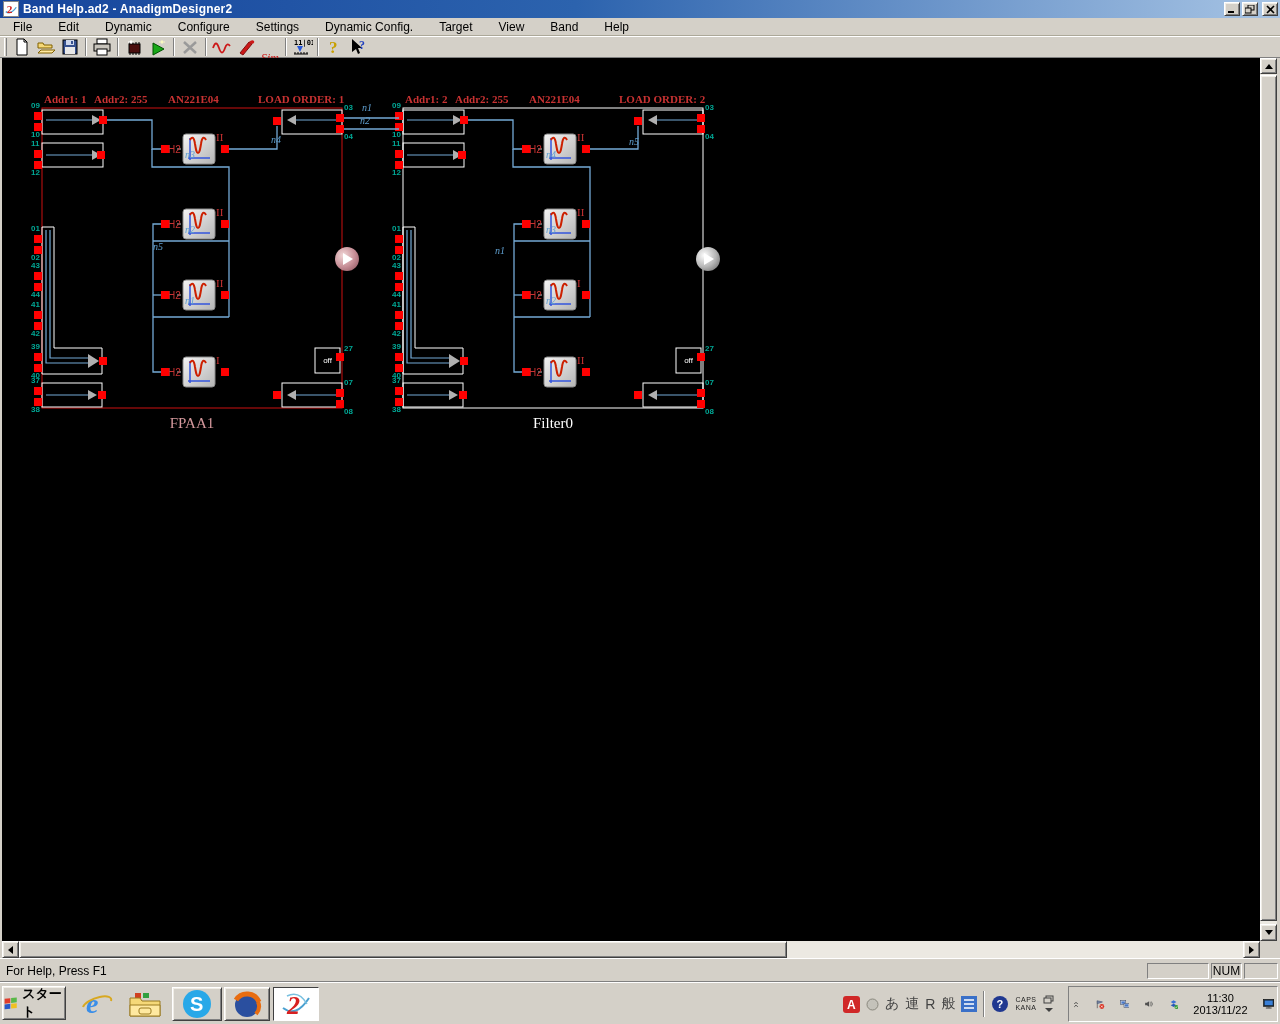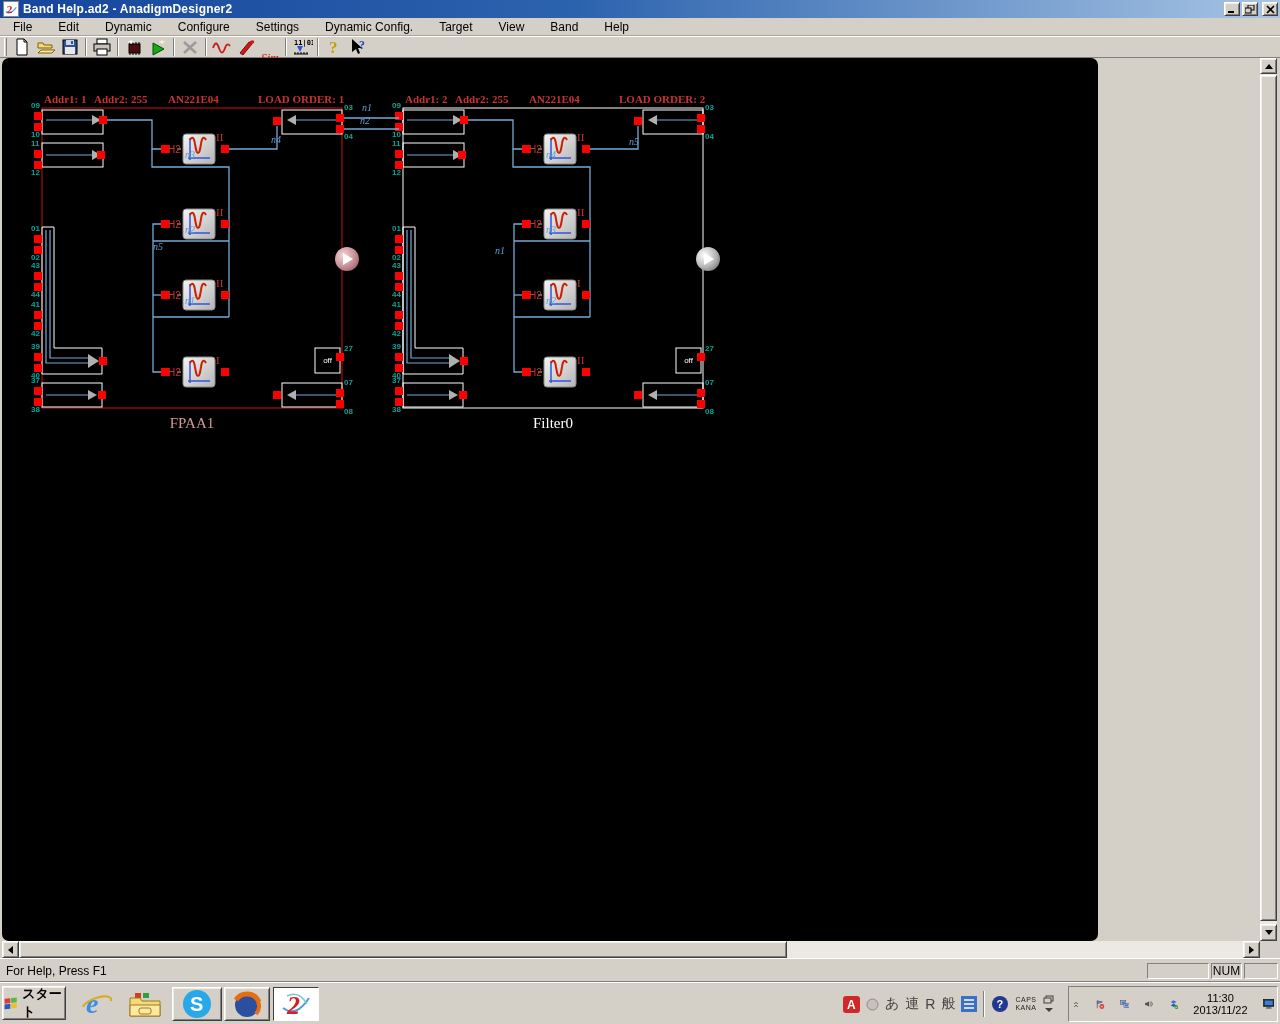--- a/index.html
+++ b/index.html
@@ -29,21 +29,21 @@
   
   #toolbar { position:absolute; left:0; top:36px; width:1280px; height:22px;
     background:#d4d0c8; display:flex; align-items:center; padding-left:4px;
     border-bottom:1px solid #808080; box-shadow:inset 0 1px #fff; }
   .tgrip { width:3px; height:18px; border-left:1px solid #fff; border-right:1px solid #808080; margin:0 3px 0 0; }
   .tbtn { width:24px; height:21px; display:flex; align-items:center; justify-content:center; }
   .tsep { width:2px; height:18px; border-left:1px solid #808080; border-right:1px solid #fff; margin:0 3px; }
   .simtxt { color:#cc1818; font-family:"Liberation Serif","DejaVu Serif",serif; font-size:12px; font-style:italic; font-weight:normal;margin-top:24px; }
 
   
-  #canvas { position:absolute; left:2px; top:58px; width:1096px; height:883px; background:#000;border-radius:7px; }
+  #canvas { position:absolute; left:2px; top:58px; width:1258px; height:883px; background:#000; }
 
   
   .sbtn { position:absolute; background:#d4d0c8;
     border:1px solid; border-color:#ffffff #404040 #404040 #ffffff;
     box-shadow:inset 1px 1px #f0ede6, inset -1px -1px #808080;
     display:flex; align-items:center; justify-content:center; }
   .arr { width:0; height:0; }
   .arr.up   { border-left:4px solid transparent; border-right:4px solid transparent; border-bottom:5px solid #000; }
   .arr.down { border-left:4px solid transparent; border-right:4px solid transparent; border-top:5px solid #000; }
   .arr.left { border-top:4px solid transparent; border-bottom:4px solid transparent; border-right:5px solid #000; }

